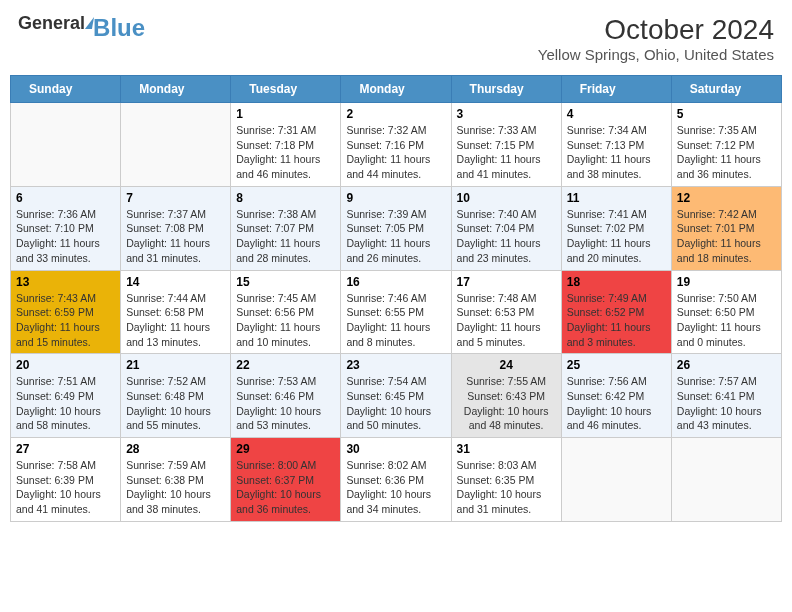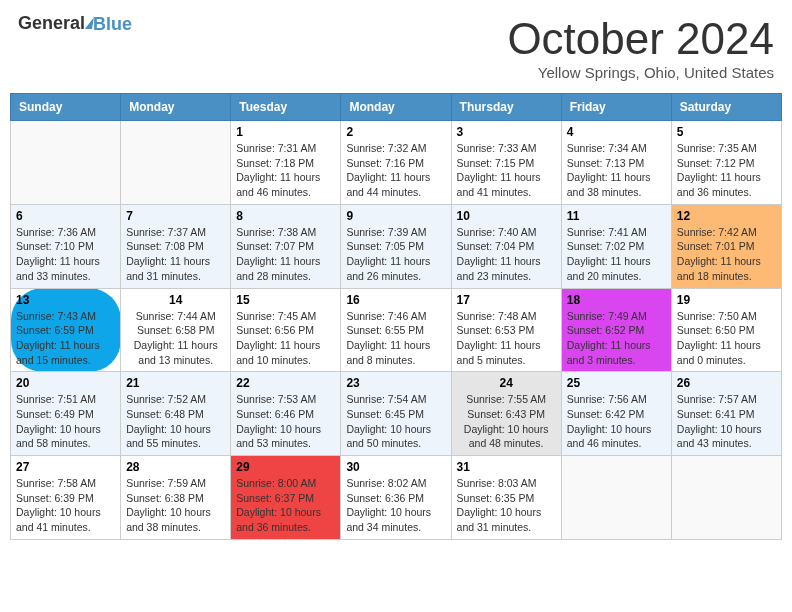--- a/index.html
+++ b/index.html
@@ -28,42 +28,42 @@
       color: #333;
       line-height: 1.1;
     }
     .logo-text span {
       color: #4a90c4;
     }
     .logo-top {
       display: flex;
       align-items: center;
     }
-    .logo-blue-text { color: #4a90c4; font-weight: bold; font-size: 18px; }
+    .logo-blue-text { color: #4a90c4; font-weight: bold; font-size: 24px; }
     .title-section {
       text-align: right;
     }
     .month-title {
-      font-size: 44px;
+      font-size: 28px;
       font-weight: normal;
       color: #333;
     }
     .location-subtitle {
       font-size: 15px;
       color: #555;
     }
     .calendar {
       width: 100%;
       border-collapse: collapse;
       font-size: 11px;
     }
     .calendar th {
       background-color: #4a90c4;
       color: #fff;
-      padding: 6px 8px;
+      padding: 6px 18px;
       text-align: left;
       font-size: 12px;
       font-weight: bold;
       border: 1px solid #3a7db5;
     }
     .calendar td {
       border: 1px solid #ccc;
       padding: 4px 5px;
       vertical-align: top;
       min-height: 80px;
@@ -172,41 +172,41 @@
         <td style="background-color: rgb(238, 244, 251);">
           <span class="day-number">11</span>
           <div class="day-info">Sunrise: 7:41 AM<br>Sunset: 7:02 PM<br>Daylight: 11 hours and 20 minutes.</div>
         </td>
         <td style="background-color: #fdba74;">
           <span class="day-number">12</span>
           <div class="day-info">Sunrise: 7:42 AM<br>Sunset: 7:01 PM<br>Daylight: 11 hours and 18 minutes.</div>
         </td>
       </tr>
       <tr>
-        <td style="background-color: #0ea5e9; border-radius: 32px;">
+        <td style="background-color: #eab308;">
           <span class="day-number">13</span>
           <div class="day-info">Sunrise: 7:43 AM<br>Sunset: 6:59 PM<br>Daylight: 11 hours and 15 minutes.</div>
         </td>
-        <td style="background-color: rgb(255, 255, 255); text-align: center;">
+        <td style="background-color: rgb(255, 255, 255);">
           <span class="day-number">14</span>
           <div class="day-info">Sunrise: 7:44 AM<br>Sunset: 6:58 PM<br>Daylight: 11 hours and 13 minutes.</div>
         </td>
         <td style="background-color: rgb(255, 255, 255);">
           <span class="day-number">15</span>
           <div class="day-info">Sunrise: 7:45 AM<br>Sunset: 6:56 PM<br>Daylight: 11 hours and 10 minutes.</div>
         </td>
         <td style="background-color: rgb(255, 255, 255);">
           <span class="day-number">16</span>
           <div class="day-info">Sunrise: 7:46 AM<br>Sunset: 6:55 PM<br>Daylight: 11 hours and 8 minutes.</div>
         </td>
         <td style="background-color: rgb(255, 255, 255);">
           <span class="day-number">17</span>
           <div class="day-info">Sunrise: 7:48 AM<br>Sunset: 6:53 PM<br>Daylight: 11 hours and 5 minutes.</div>
         </td>
-        <td style="background-color: #d946ef;">
+        <td style="background-color: #ef4444;">
           <span class="day-number">18</span>
           <div class="day-info">Sunrise: 7:49 AM<br>Sunset: 6:52 PM<br>Daylight: 11 hours and 3 minutes.</div>
         </td>
         <td style="background-color: rgb(255, 255, 255);">
           <span class="day-number">19</span>
           <div class="day-info">Sunrise: 7:50 AM<br>Sunset: 6:50 PM<br>Daylight: 11 hours and 0 minutes.</div>
         </td>
       </tr>
       <tr>
         <td style="background-color: rgb(238, 244, 251);">

